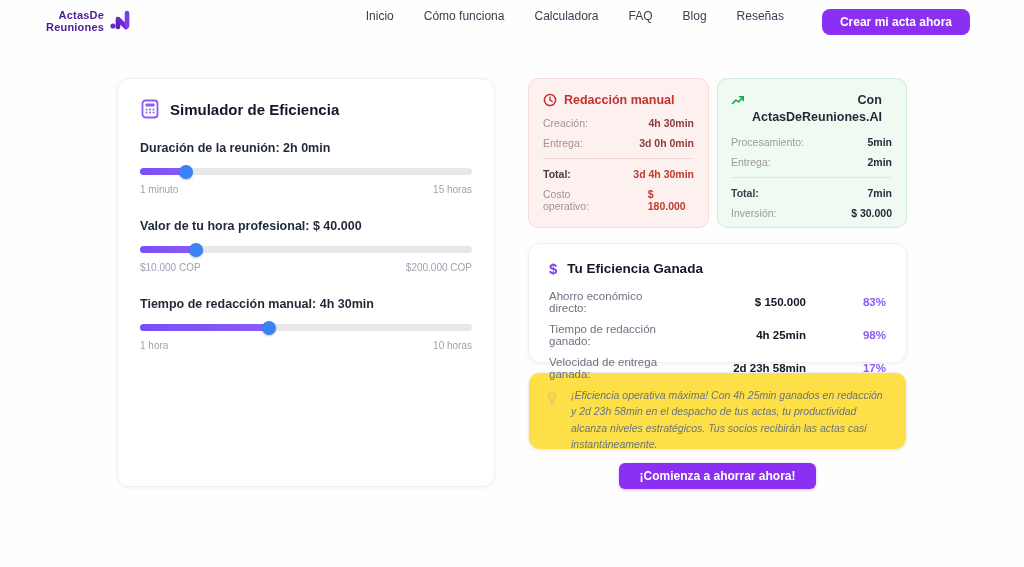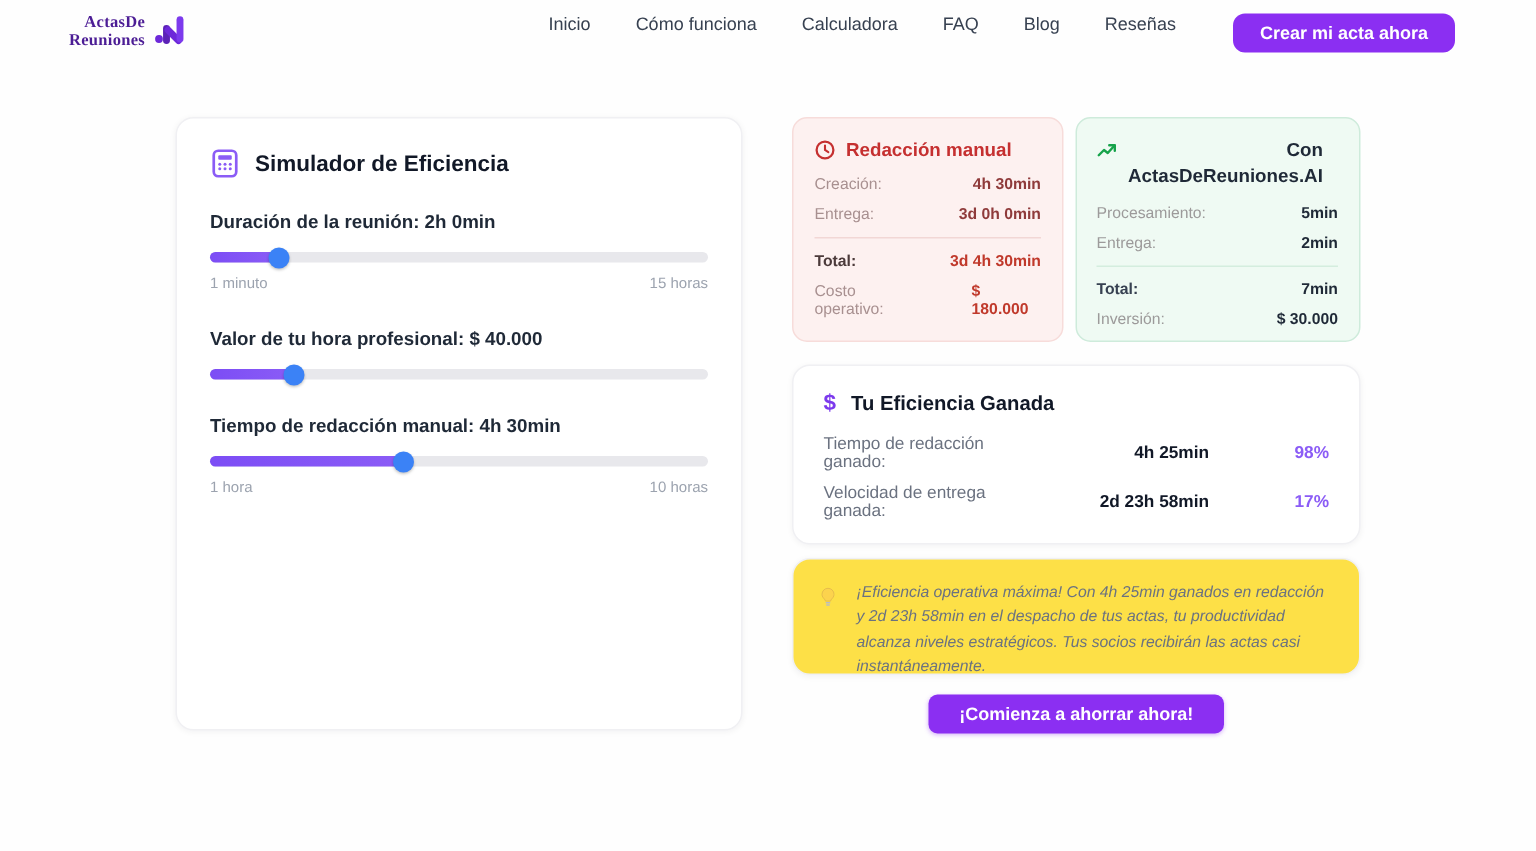--- a/index.html
+++ b/index.html
@@ -11,21 +11,21 @@
   }
   
   .header {
     height: 44px;
     display: flex;
     align-items: center;
     justify-content: space-between;
     padding: 0 54px 0 46px;
     background: #fefefe;
   }
-  .logo { display: flex; align-items: center; gap: 5px; cursor: pointer; font-family: Liberation Serif, serif; }
+  .logo { display: flex; align-items: center; gap: 5px; cursor: pointer; }
   .logo-text { text-align: right; line-height: 1.05; font-weight: bold; font-size: 11px; color: #4C1D95; letter-spacing: .2px; }
   .nav { display: flex; gap: 30px; }
   .nav-item { font-size: 12px; color: #374151; cursor: pointer; white-space: nowrap; }
   .header-cta {
     background: #8B2FF2; color: #fff; border: none; cursor: pointer;
     font-family: inherit; font-size: 12px; font-weight: bold;
     padding: 6px 18px; border-radius: 8px; margin-left: 8px;
   }
   
   .main { width: 790px; margin: 34px auto 0; display: flex; gap: 33px; }
@@ -165,20 +165,24 @@
         </div>
       </div>
 
       <div class="slider-group">
         <div class="slider-label">Valor de tu hora profesional: $ 40.000</div>
         <div class="slider-track">
           <div class="slider-fill" style="width: 17%;">
             <div class="slider-thumb"></div>
           </div>
         </div>
+        <div class="slider-range">
+          <span>$10.000 COP</span>
+          <span>$200.000 COP</span>
+        </div>
       </div>
 
       <div class="slider-group">
         <div class="slider-label">Tiempo de redacción manual: 4h 30min</div>
         <div class="slider-track">
           <div class="slider-fill" style="width: 39%;">
             <div class="slider-thumb"></div>
           </div>
         </div>
         <div class="slider-range">
@@ -254,20 +258,25 @@
         </div>
       </div>
     </div>
 
     <div class="card eff-card">
       <div class="eff-head">
         <span class="dollar-icon">$</span>
         <span class="eff-title">Tu Eficiencia Ganada</span>
       </div>
       <div class="eff-row">
+        <span class="lbl">Ahorro económico directo:</span>
+        <span class="val">$ 150.000</span>
+        <span class="pct">83%</span>
+      </div>
+      <div class="eff-row">
         <span class="lbl">Tiempo de redacción ganado:</span>
         <span class="val">4h 25min</span>
         <span class="pct">98%</span>
       </div>
       <div class="eff-row">
         <span class="lbl">Velocidad de entrega ganada:</span>
         <span class="val">2d 23h 58min</span>
         <span class="pct">17%</span>
       </div>
     </div>

